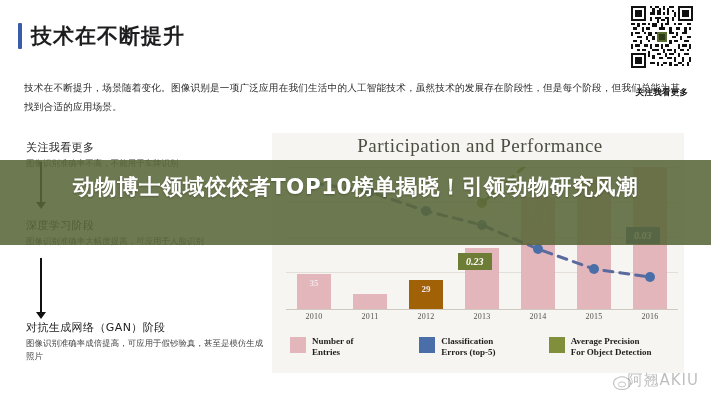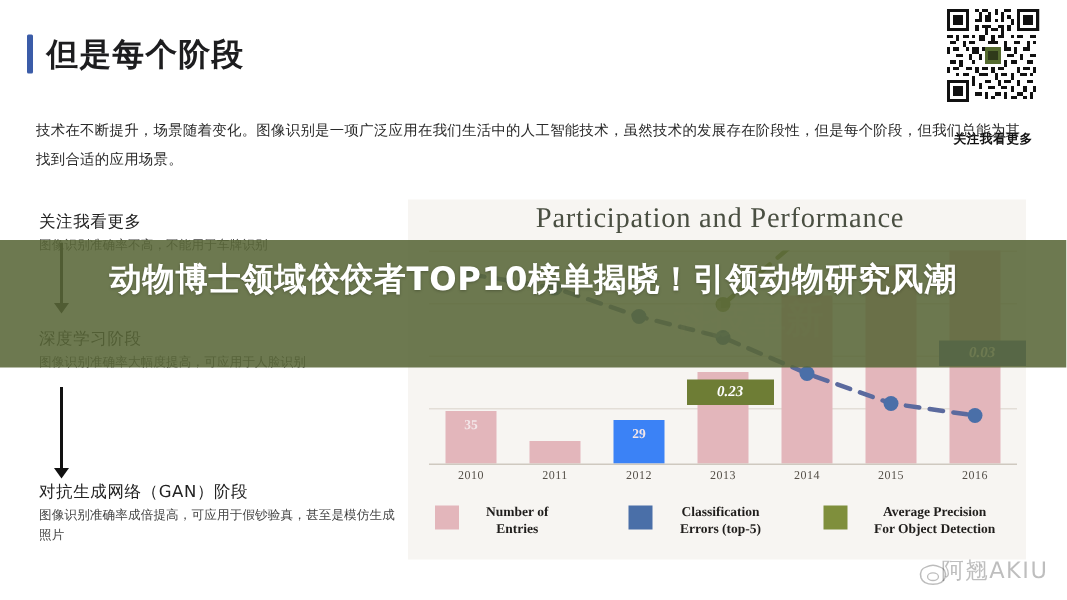--- a/index.html
+++ b/index.html
@@ -61,31 +61,31 @@
             align-items:flex-end;justify-content:center;}
   .bar{width:60%;background:#e3b6bb;position:relative;}
   .bar-label{position:absolute;top:4px;left:0;right:0;text-align:center;
              font-family:"Liberation Serif","DejaVu Serif",serif;
              font-size:9px;font-weight:700;color:#f3e6e8;}
   
   #line-layer{position:absolute;left:0;top:0;right:0;height:142px;}
   
   .pill{position:absolute;font-family:"Liberation Serif","DejaVu Serif",serif;
         font-style:italic;font-weight:700;font-size:10px;color:#ffffff;
-        padding:3px 20px;white-space:nowrap;}
+        padding:3px 8px;white-space:nowrap;}
   #pill-ap{background:#6e7d35;}
   #pill-ce{background:#4a6fa8;}
 
   #xaxis{position:absolute;left:14px;right:6px;top:176px;height:1px;background:#cfc9c0;}
   #xticks{position:absolute;left:14px;right:6px;top:179px;display:flex;}
   .xtick{flex:1;text-align:center;font-family:"Liberation Serif","DejaVu Serif",serif;
          font-size:8px;color:#555049;letter-spacing:.3px;}
 
   #legend{position:absolute;left:18px;right:6px;top:203px;display:flex;}
-  .legend-item{flex:1;display:flex;align-items:flex-start;gap:18px;text-align:center;}
+  .legend-item{flex:1;display:flex;align-items:flex-start;gap:6px;}
   .legend-swatch{width:16px;height:16px;flex:none;margin-top:1px;}
   .legend-text{font-family:"Liberation Serif","DejaVu Serif",serif;font-size:9px;
                font-weight:700;color:#201e1c;line-height:11px;}
 
   
   #overlay-band{position:absolute;left:0;top:160px;width:711px;height:85px;
                 background:rgba(89,102,56,.88);}
   #overlay-text{position:absolute;left:0;top:144px;width:711px;height:85px;
                 display:flex;align-items:center;justify-content:center;
                 text-align:center;padding:0 44px;box-sizing:border-box;
@@ -106,21 +106,21 @@
   #wm-mark{position:absolute;right:78px;bottom:9px;width:22px;height:16px;
            opacity:.32;}
 </style>
 </head>
 <body>
 
 <div id="slide">
 
   <div id="header">
     <div id="accent-bar"></div>
-    <div id="page-title">但是每个阶段</div>
+    <div id="page-title">技术在不断提升</div>
   </div>
 
   <div id="qr-block">
     <div id="qr-code">
       <svg width="62" height="62" viewBox="0 0 29 29" shape-rendering="crispEdges">
         <rect width="29" height="29" fill="#fff"></rect>
         <g fill="#111">
           <rect x="0" y="0" width="7" height="7"></rect>
             <rect x="1" y="1" width="5" height="5" fill="#fff"></rect>
             <rect x="2" y="2" width="3" height="3"></rect>
@@ -276,21 +276,21 @@
       <div id="bars">
           <div class="bar-slot">
             <div class="bar" style="height: 25%; background: rgb(227, 182, 187);">
               <div class="bar-label">35</div>
             </div>
           </div>
           <div class="bar-slot">
             <div class="bar" style="height: 10.7143%; background: rgb(227, 182, 187);"></div>
           </div>
           <div class="bar-slot">
-            <div class="bar" style="height: 20.7143%; background: #3b82f6;">
+            <div class="bar" style="height: 20.7143%; background: #a16207;">
               <div class="bar-label">29</div>
             </div>
           </div>
           <div class="bar-slot">
             <div class="bar" style="height: 42.8571%; background: rgb(227, 182, 187);"></div>
           </div>
           <div class="bar-slot">
             <div class="bar" style="height: 78.5714%; background: rgb(227, 182, 187);"></div>
           </div>
           <div class="bar-slot">

